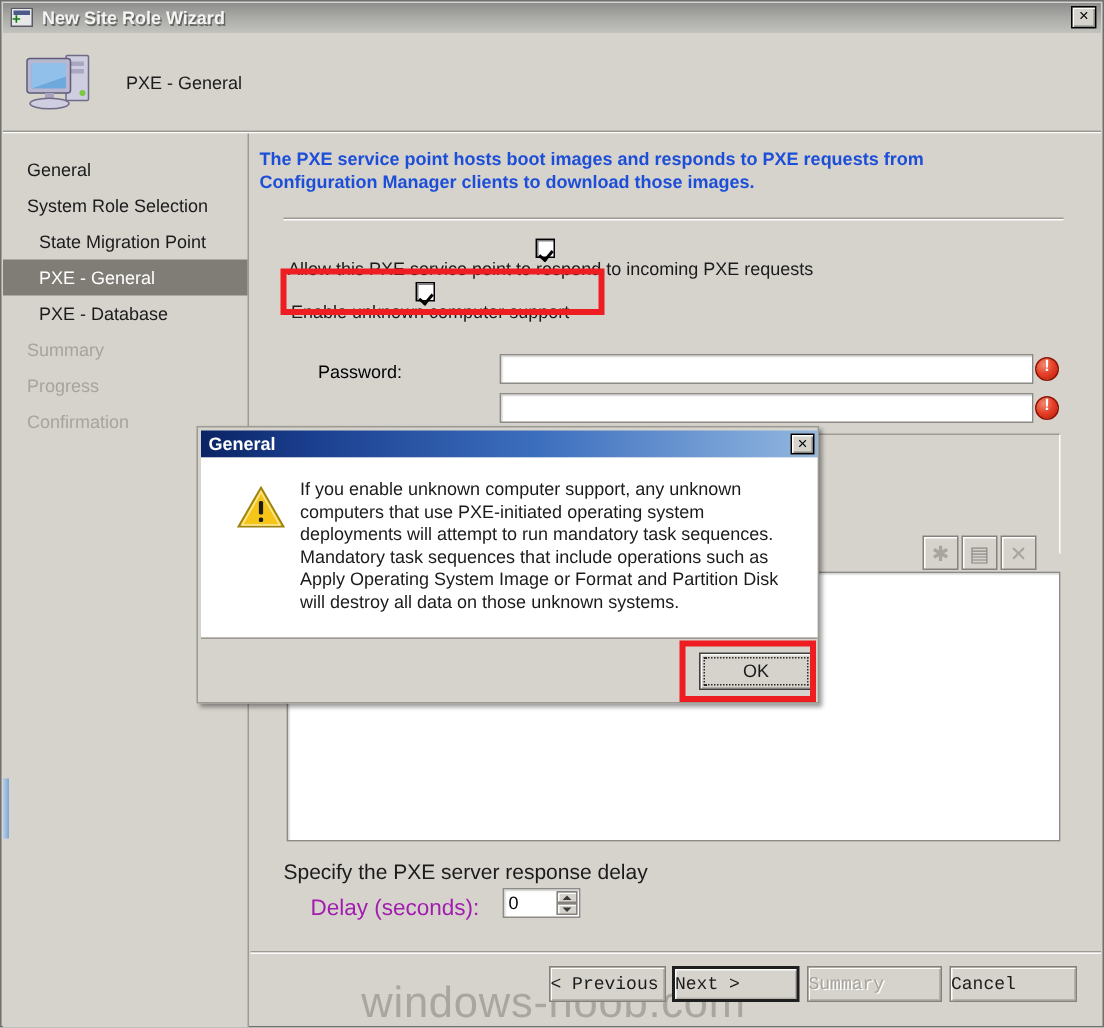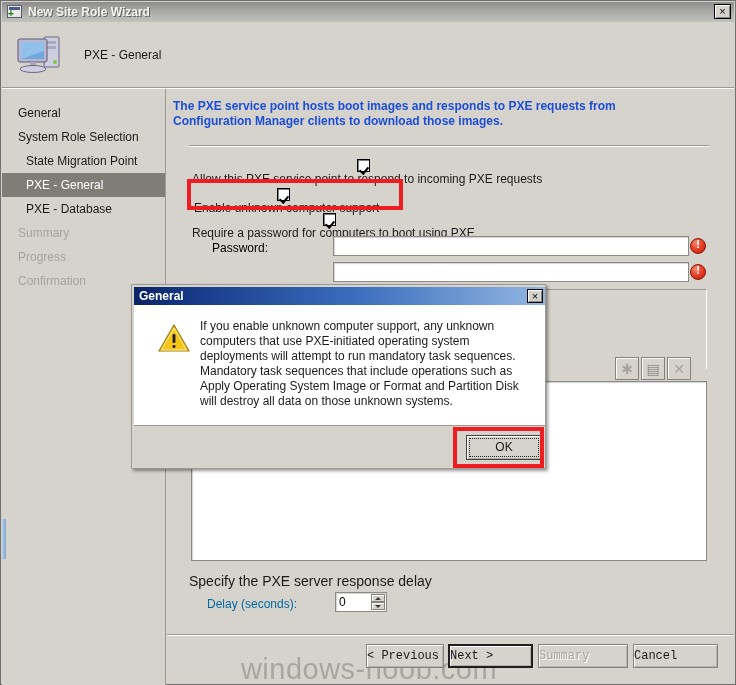--- a/index.html
+++ b/index.html
@@ -215,21 +215,21 @@
     border: 1px solid #8d8a85;
     box-shadow: inset 1px 1px 1px rgba(0,0,0,.18);
   }
 
   #delay-title {
     position: absolute; left: 22px; top: 484px;
     font-size: 14px; color: #1b1b1b; white-space: nowrap;
   }
   #delay-label {
     position: absolute; left: 40px; top: 508px;
-    font-size: 12px; color: #0369a1; white-space: nowrap;
+    font-size: 15px; color: #a21caf; white-space: nowrap;
   }
   #delay-wrap {
     position: absolute; left: 168px; top: 503px; width: 52px; height: 20px;
     background: #fff; border: 1px solid #8d8a85;
     box-shadow: inset 1px 1px 1px rgba(0,0,0,.18);
   }
   #delay-val {
     position: absolute; left: 3px; top: 2px;
     font-size: 12px; color: #000;
   }
@@ -413,24 +413,20 @@
     <label class="cb-row" id="cb1">
       <span class="cbox"></span>
       <span>Allow this PXE service point to respond to incoming PXE requests</span>
     </label>
 
     <label class="cb-row" id="cb2">
       <span class="cbox"></span>
       <span>Enable unknown computer support</span>
     </label>
 
-    <label class="cb-row" id="cb3">
-      <span class="cbox"></span>
-      <span>Require a password for computers to boot using PXE</span>
-    </label>
 
     <span class="field-label" id="lbl-pw">Password:</span>
     <input class="field-input" id="inp-pw" type="password" placeholder="" style="">
     <span class="err-icon" id="err-pw"></span>
 
     <span class="field-label" id="lbl-cpw">Confirm password:</span>
     <input class="field-input" id="inp-cpw" type="password" placeholder="" style="">
     <span class="err-icon" id="err-cpw"></span>
 
     <div id="group-panel"></div>

